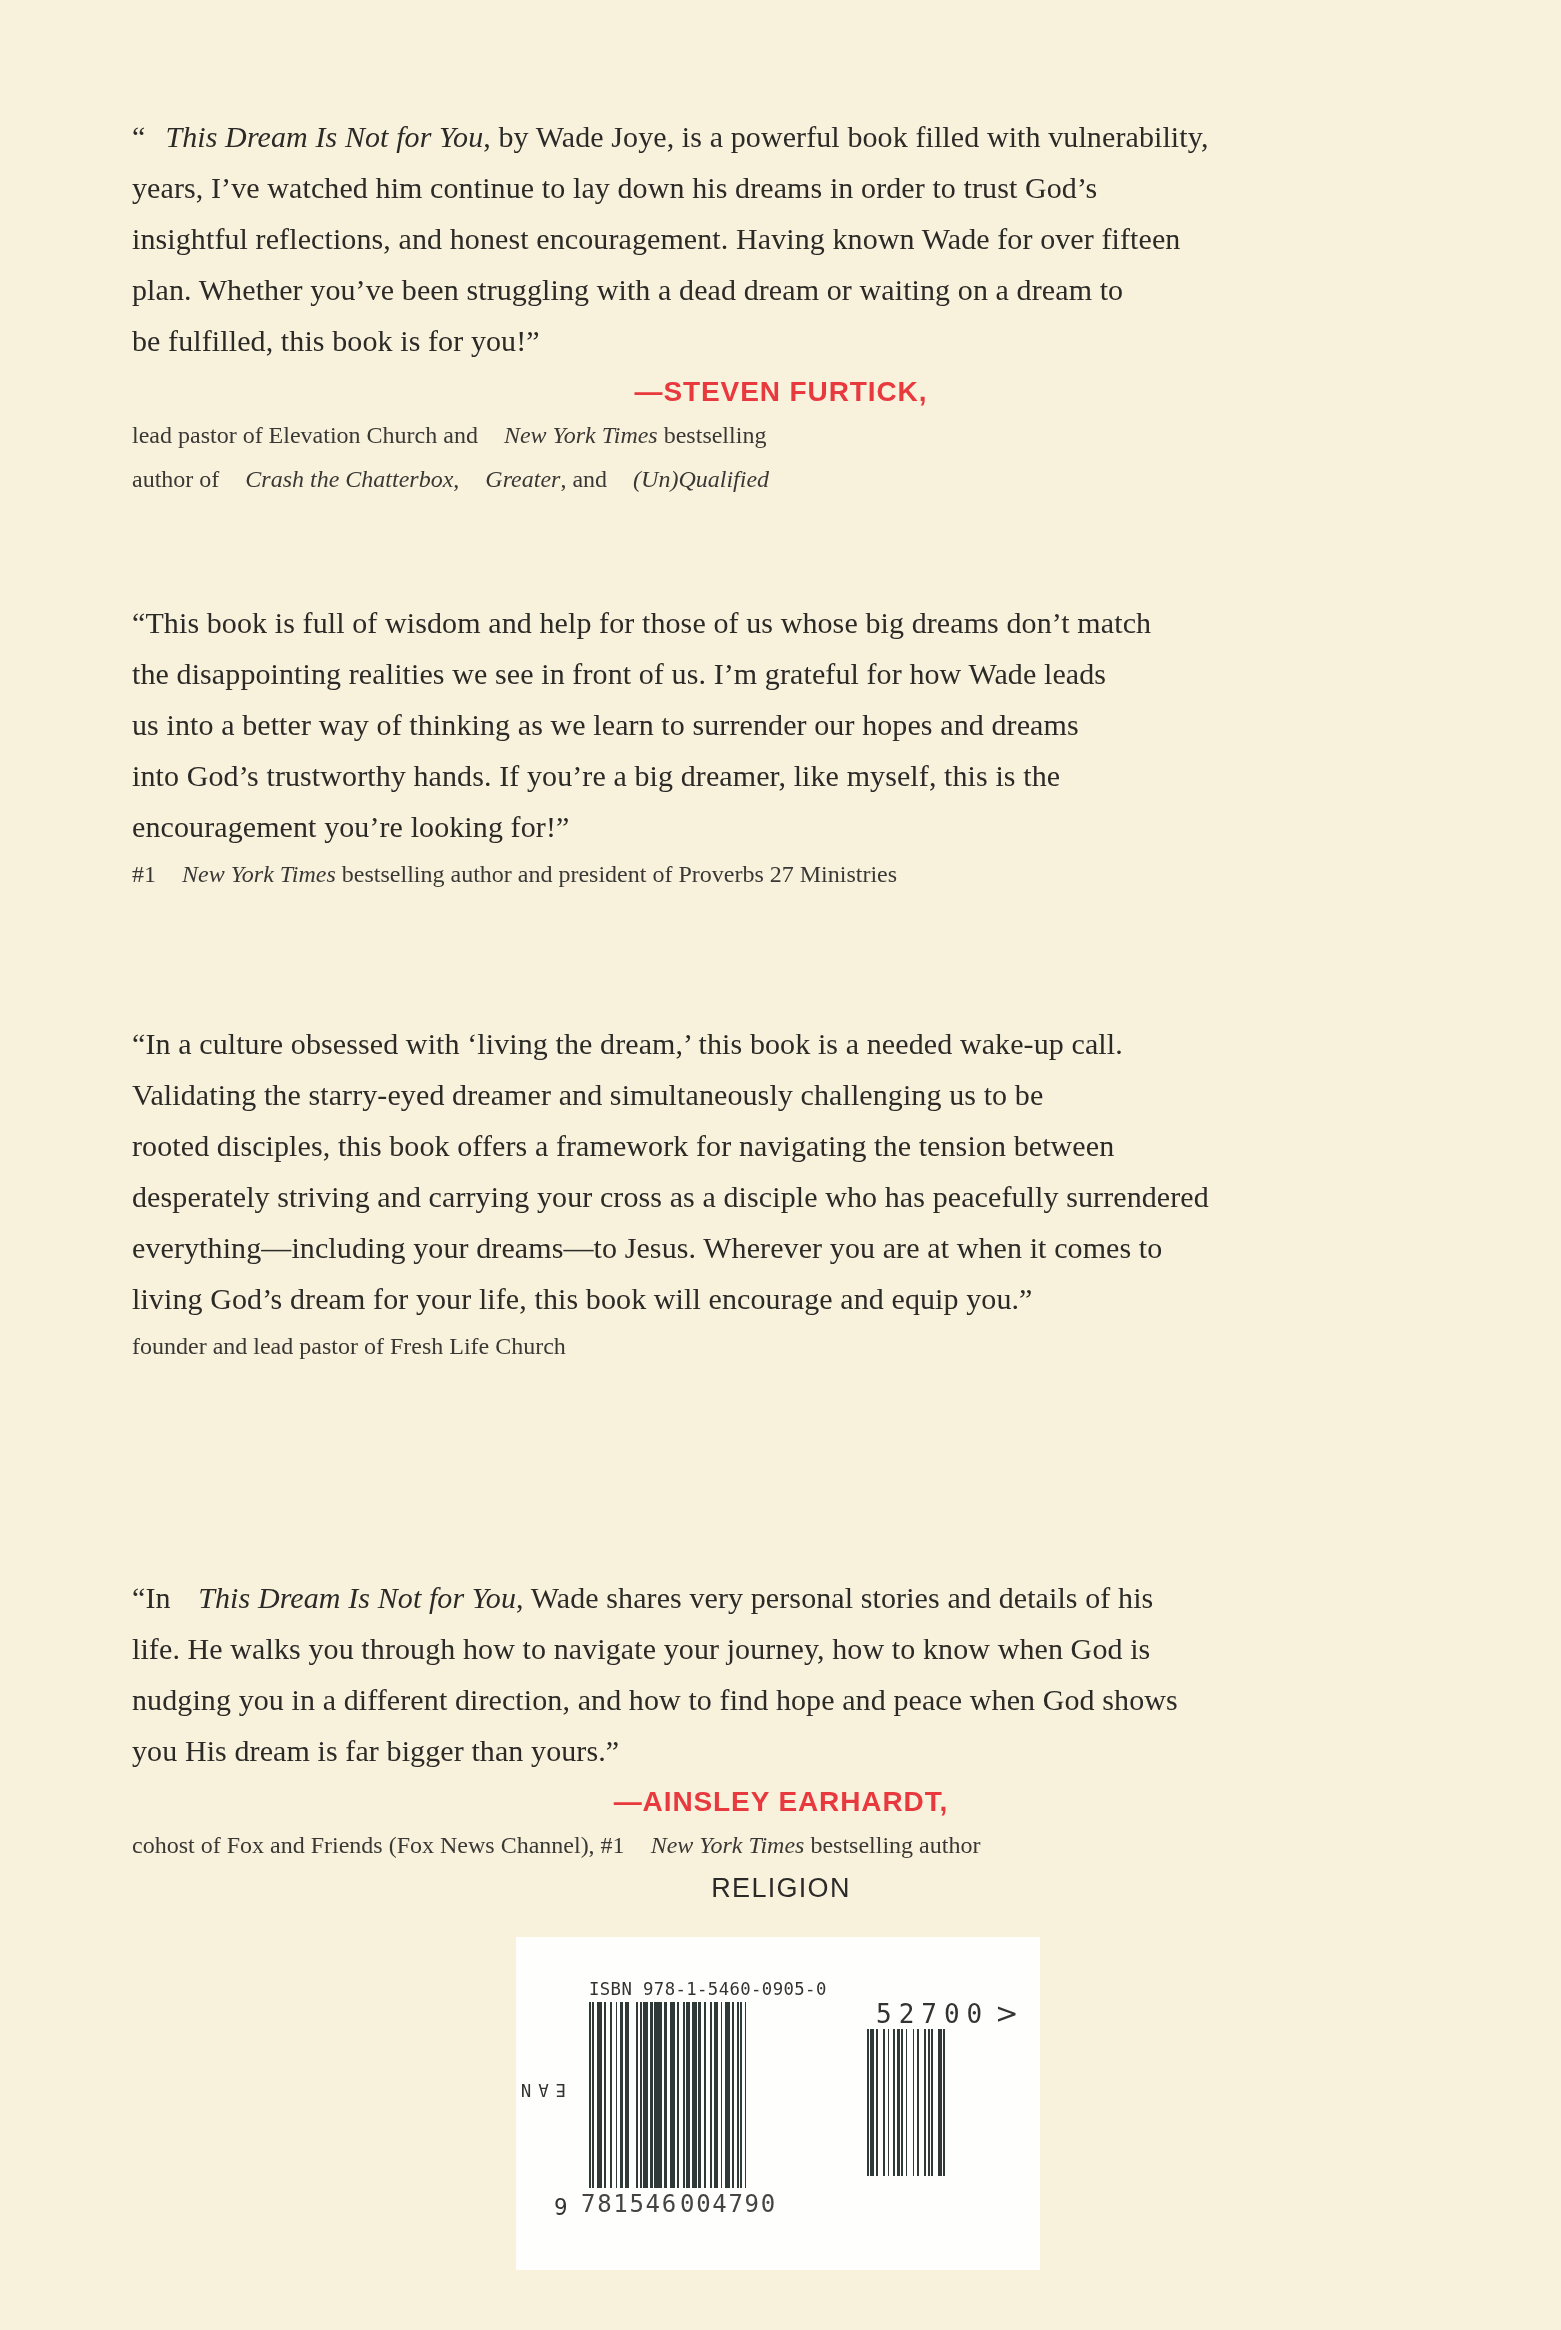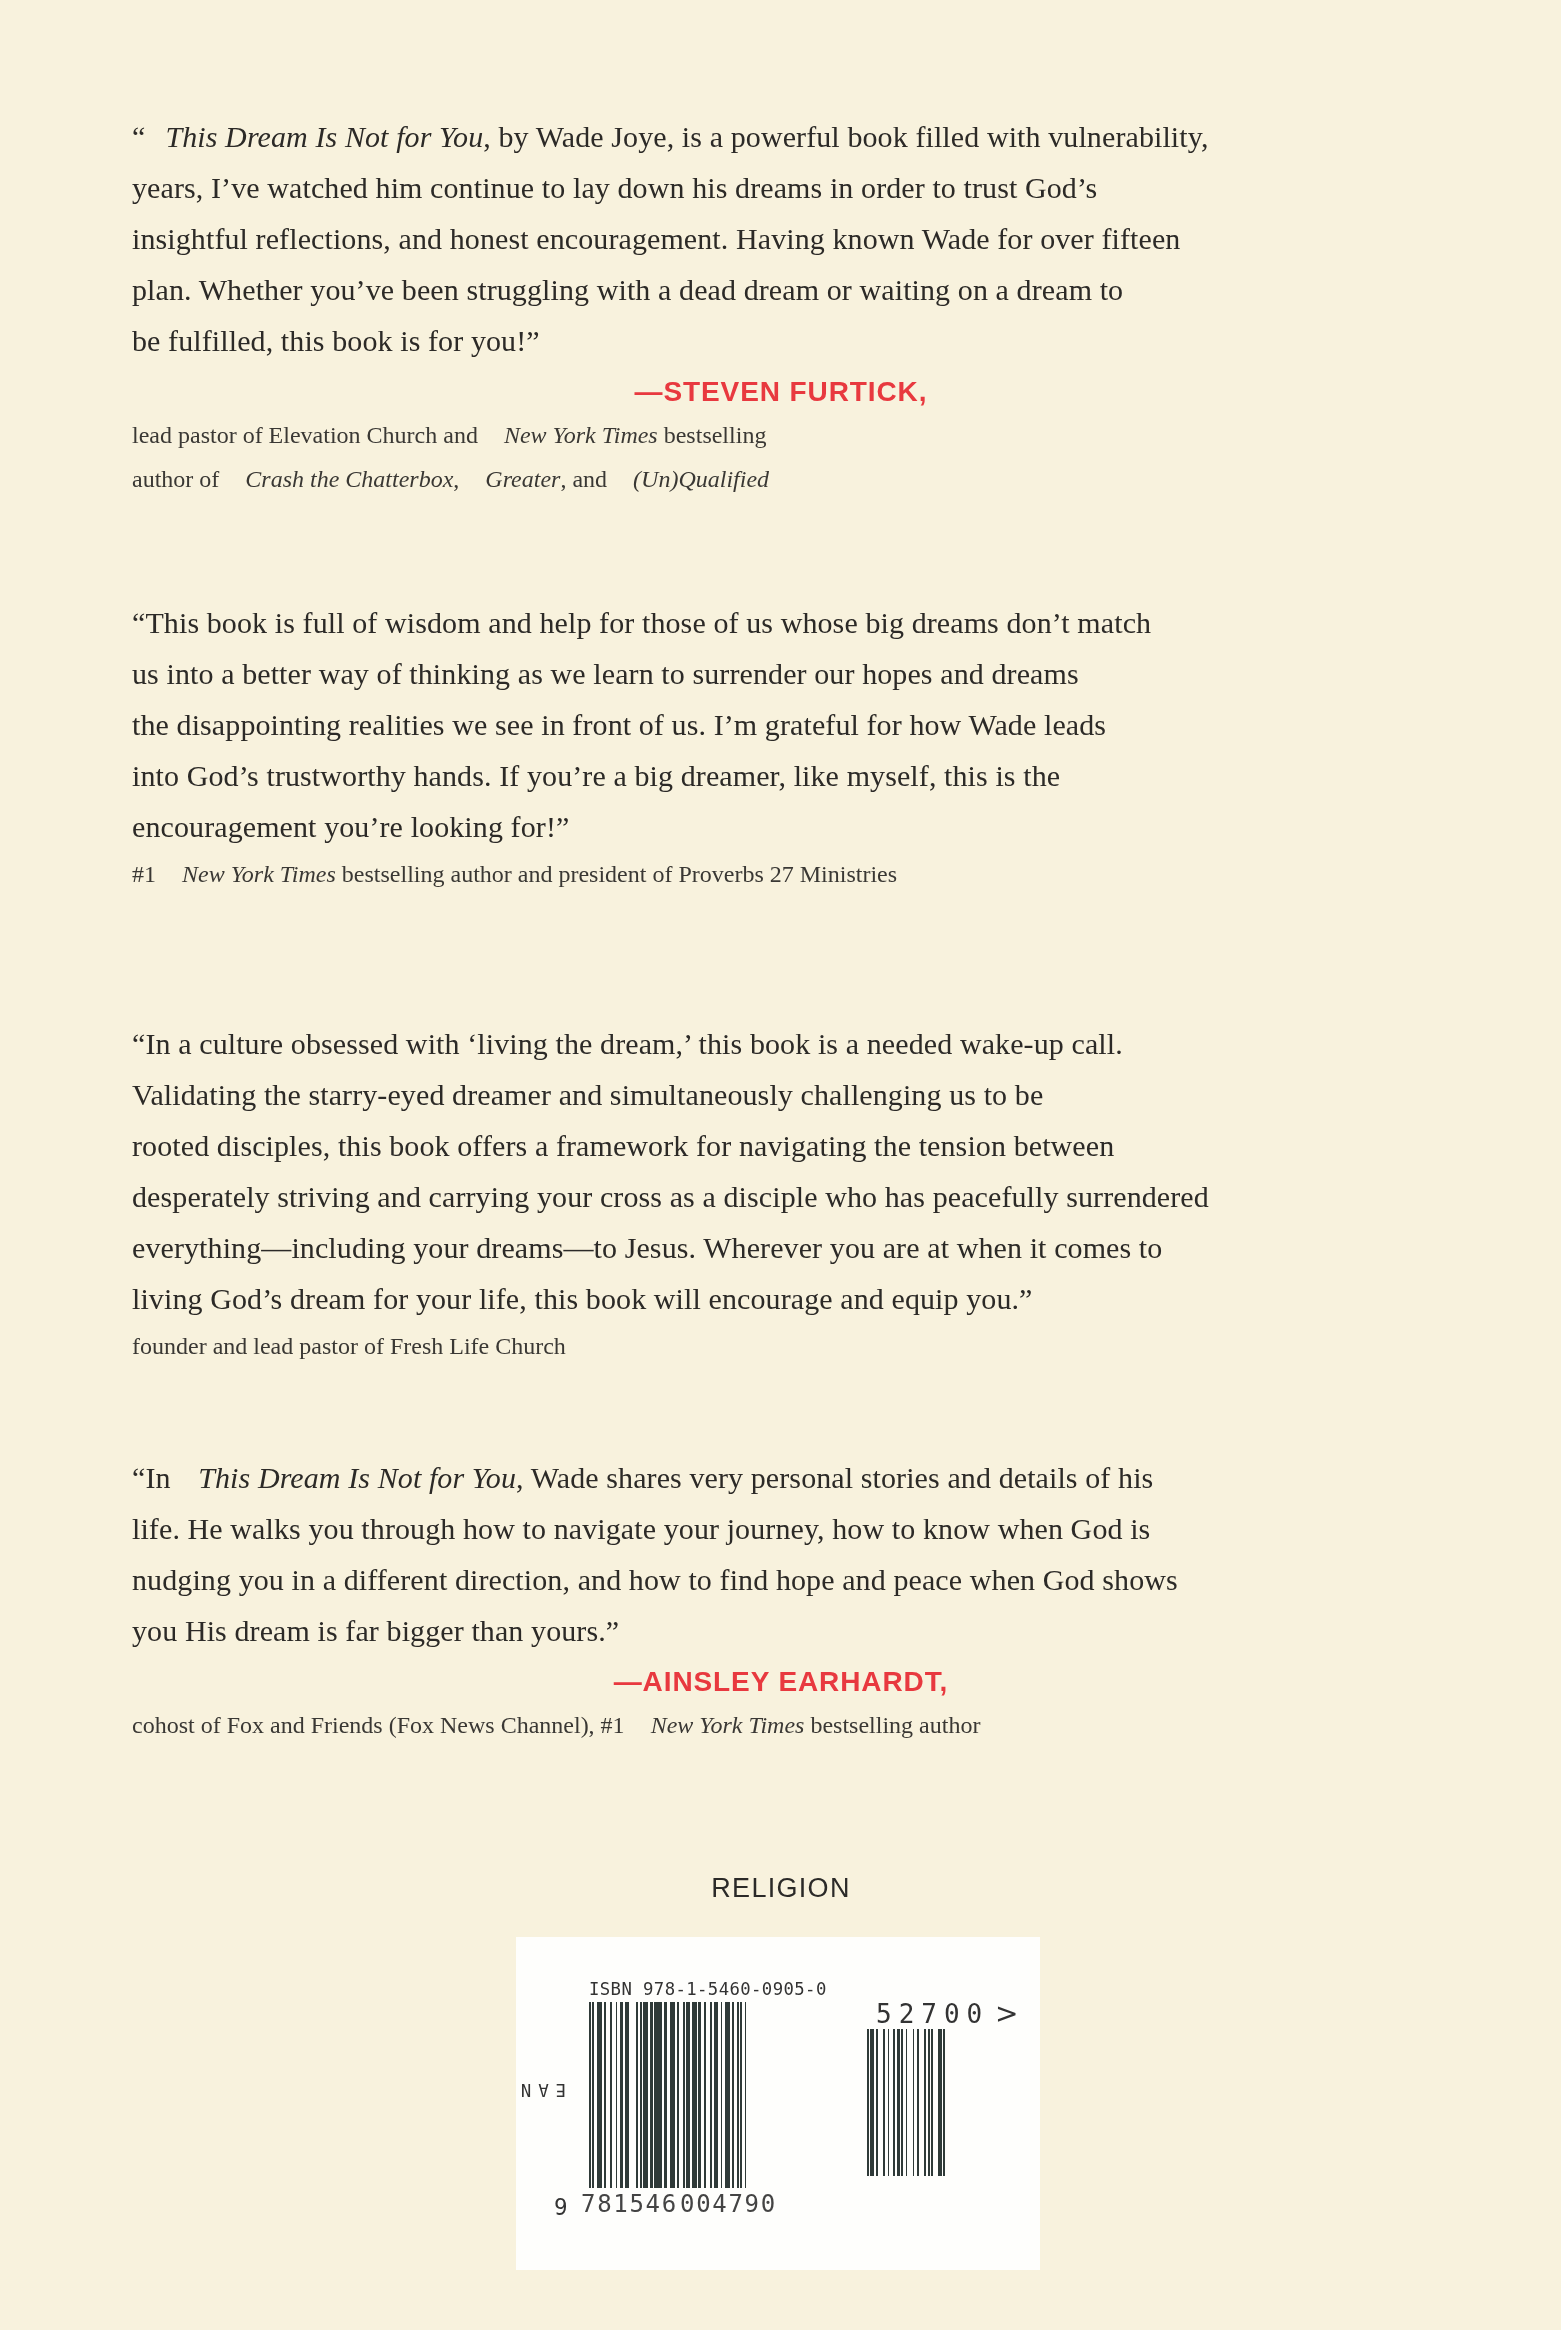--- a/index.html
+++ b/index.html
@@ -28,21 +28,21 @@
   .role {
     text-align:left; font-size:24px; line-height:44px;
     color:#3a3834;
   }
   .role .line { display:block; white-space:nowrap; }
   i, .it { font-style:italic;margin-left:20px; }
 
   #b1 { top:111px; }
   #b2 { top:597px; }
   #b3 { top:1018px; }
-  #b4 { top:1452px; }
+  #b4 { top:1572px; }
   .category {
     position:absolute; top:1873px; left:0; width:1562px;
     text-align:center;
     font-family:"Liberation Sans", "DejaVu Sans", sans-serif;
     font-size:27px; letter-spacing:1.3px; color:#2b2a28;
   }
   .barcode-box {
     position:absolute; left:516px; top:1937px;
     width:524px; height:333px; background:#fefefc;
   }
@@ -101,22 +101,22 @@
   <div class="attrib">—STEVEN FURTICK,</div>
   <div class="role">
     <span class="line"><span>lead pastor of Elevation Church and </span><i>New York Times</i><span> bestselling</span></span>
     <span class="line"><span>author of </span><i>Crash the Chatterbox</i><span>, </span><i>Greater</i><span>, and </span><i>(Un)Qualified</i></span>
   </div>
 </section>
 
 <section class="blurb" id="b2">
   <p class="quote">
     <span class="line">“This book is full of wisdom and help for those of us whose big dreams don’t match</span>
+    <span class="line">the disappointing realities we see in front of us. I’m grateful for how Wade leads</span>
     <span class="line">us into a better way of thinking as we learn to surrender our hopes and dreams</span>
-    <span class="line">the disappointing realities we see in front of us. I’m grateful for how Wade leads</span>
     <span class="line">into God’s trustworthy hands. If you’re a big dreamer, like myself, this is the</span>
     <span class="line">encouragement you’re looking for!”</span>
   </p>
   <div class="role">
     <span class="line"><span>#1 </span><i>New York Times</i><span> bestselling author and president of Proverbs 27 Ministries</span></span>
   </div>
 </section>
 
 <section class="blurb" id="b3">
   <p class="quote">

